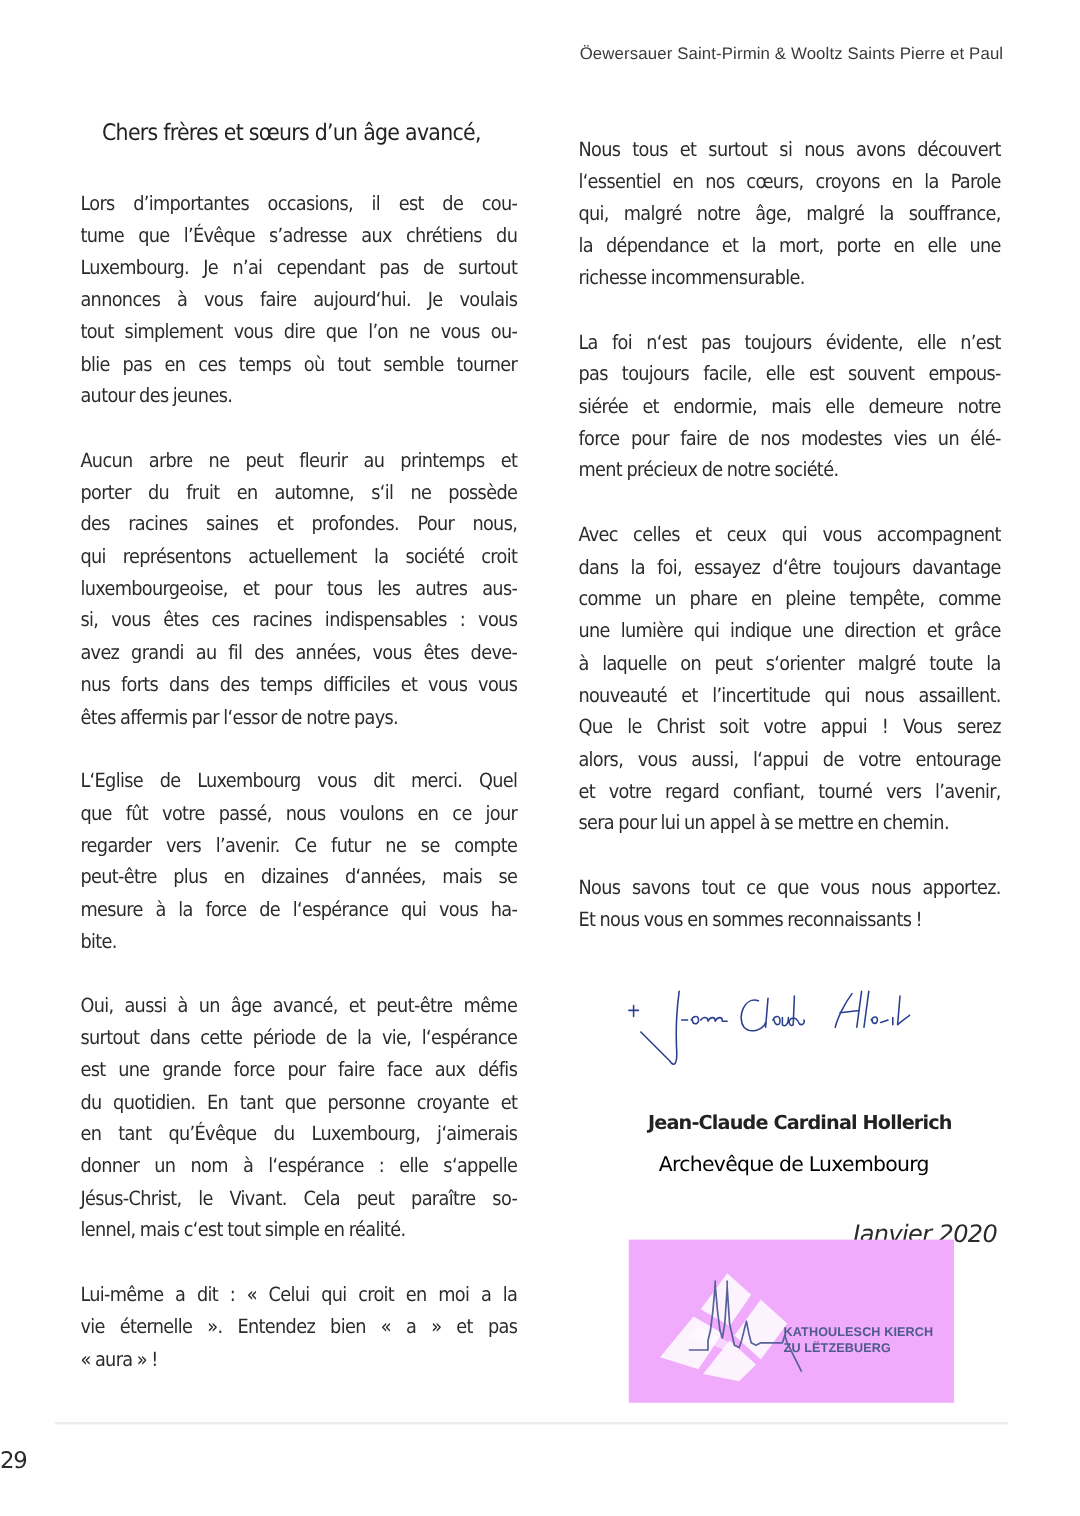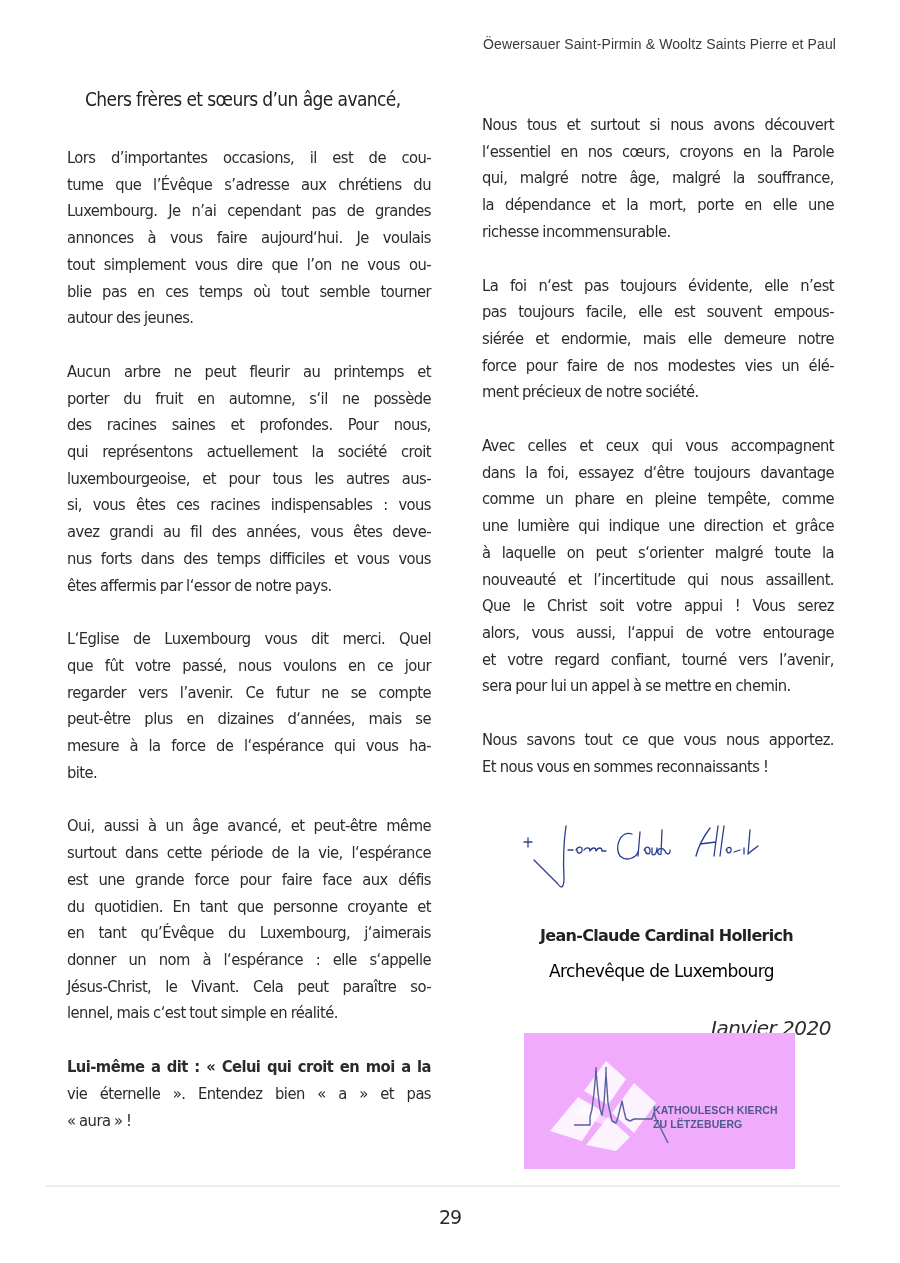--- a/index.html
+++ b/index.html
@@ -6,21 +6,21 @@
     html, body { width: 900px; height: 1263px; background: #ffffff; overflow: hidden; }
     body { position: relative; font-family: "DejaVu Sans", sans-serif; color: #2a2a2a; }
 
     .running-header {
       position: absolute; top: 36px; right: 64px;
       font-family: "Liberation Sans", sans-serif; font-size: 14px; color: #3a3a3a;
       letter-spacing: 0.1px;
     }
 
     .col { position: absolute; font-family: "DejaVu Sans", sans-serif; font-stretch: condensed; }
-    .col-left { left: 67px; top: 84px; width: 364px; }
+    .col-left { left: 67px; top: 96px; width: 364px; }
     .col-right { left: 482px; top: 112px; width: 352px; }
 
     .salutation {
       font-size: 19px; margin-left: 18px; margin-bottom: 31px; letter-spacing: -0.6px;
       color: #222; line-height: 30px;
     }
 
     p.para {
       font-size: 16.4px; line-height: 26.7px; text-align: justify; text-align-last: left;
       letter-spacing: -0.55px; word-spacing: -0.5px; color: #2b2b2b;
@@ -47,36 +47,36 @@
       position: absolute; left: 524px; top: 1033px; width: 271px; height: 136px; background: #b0e1e1;
     }
     .logo svg { position: absolute; left: 0; top: 0; }
     .logo-text {
       position: absolute; left: 129px; top: 70px; font-family: "Liberation Sans", sans-serif;
       font-weight: bold; font-size: 10.5px; line-height: 14px; color: #4d5a8a; letter-spacing: 0.1px;
     }
 
     .footer-rule { position: absolute; left: 46px; top: 1185px; width: 794px; height: 2px; background: #ececec; }
     .page-number {
-      position: absolute; left: 0; width: 900px; top: 1206px; text-align: center;
+      position: absolute; left: 0; width: 900px; top: 1206px; 
       font-family: "DejaVu Sans", sans-serif; font-size: 19px; color: #2a2a2a; letter-spacing: -1px;
     }
   </style>
 </head>
 <body>
 
 <div class="running-header">Öewersauer Saint-Pirmin &amp; Wooltz Saints Pierre et Paul</div>
 
 <div class="col col-left">
   <div class="salutation">Chers frères et sœurs d’un âge avancé,</div>
   <div id="left-paras">
       <p class="para">
         <span class="line" style="display: block;">Lors d’importantes occasions, il est de cou-</span>
         <span class="line" style="display: block;">tume que l’Évêque s’adresse aux chrétiens du</span>
-        <span class="line" style="display: block;">Luxembourg. Je n’ai cependant pas de grandes</span>
+        <span class="line" style="display: block;">Luxembourg. Je n’ai cependant pas de surtout</span>
         <span class="line" style="display: block;">annonces à vous faire aujourd‘hui. Je voulais</span>
         <span class="line" style="display: block;">tout simplement vous dire que l’on ne vous ou-</span>
         <span class="line" style="display: block;">blie pas en ces temps où tout semble tourner</span>
         <span class="line last" style="display: block;">autour des jeunes.</span>
       </p>
       <p class="para">
         <span class="line" style="display: block;">Aucun arbre ne peut fleurir au printemps et</span>
         <span class="line" style="display: block;">porter du fruit en automne, s‘il ne possède</span>
         <span class="line" style="display: block;">des racines saines et profondes. Pour nous,</span>
         <span class="line" style="display: block;">qui représentons actuellement la société croit</span>
@@ -98,21 +98,21 @@
         <span class="line" style="display: block;">Oui, aussi à un âge avancé, et peut-être même</span>
         <span class="line" style="display: block;">surtout dans cette période de la vie, l‘espérance</span>
         <span class="line" style="display: block;">est une grande force pour faire face aux défis</span>
         <span class="line" style="display: block;">du quotidien. En tant que personne croyante et</span>
         <span class="line" style="display: block;">en tant qu’Évêque du Luxembourg, j‘aimerais</span>
         <span class="line" style="display: block;">donner un nom à l‘espérance : elle s‘appelle</span>
         <span class="line" style="display: block;">Jésus-Christ, le Vivant. Cela peut paraître so-</span>
         <span class="line last" style="display: block;">lennel, mais c‘est tout simple en réalité.</span>
       </p>
       <p class="para">
-        <span class="line" style="display: block; font-weight: bold;">Lui-même a dit : « Celui qui croit en moi a la</span>
+        <span class="line" style="display: block;">Lui-même a dit : « Celui qui croit en moi a la</span>
         <span class="line" style="display: block;">vie éternelle ». Entendez bien « a » et pas</span>
         <span class="line last" style="display: block;">« aura » !</span>
       </p>
     </div>
 </div>
 
 <div class="col col-right">
   <div id="right-paras">
       <p class="para">
         <span class="line" style="display: block;">Nous tous et surtout si nous avons découvert</span>

